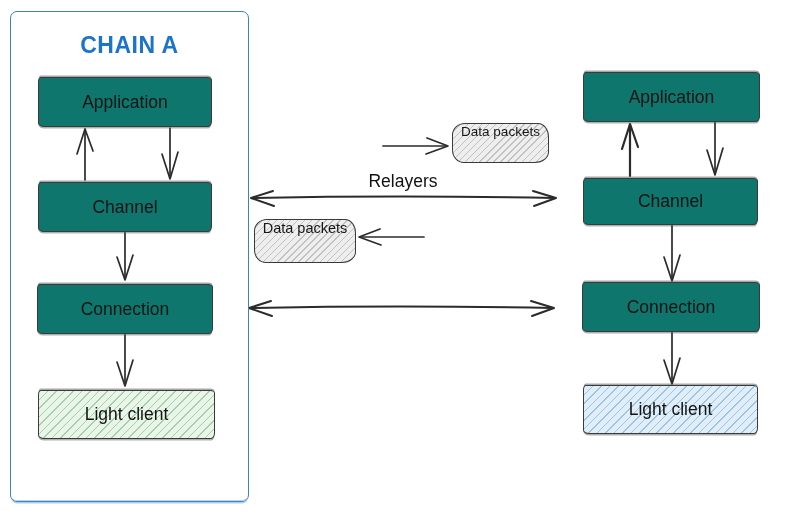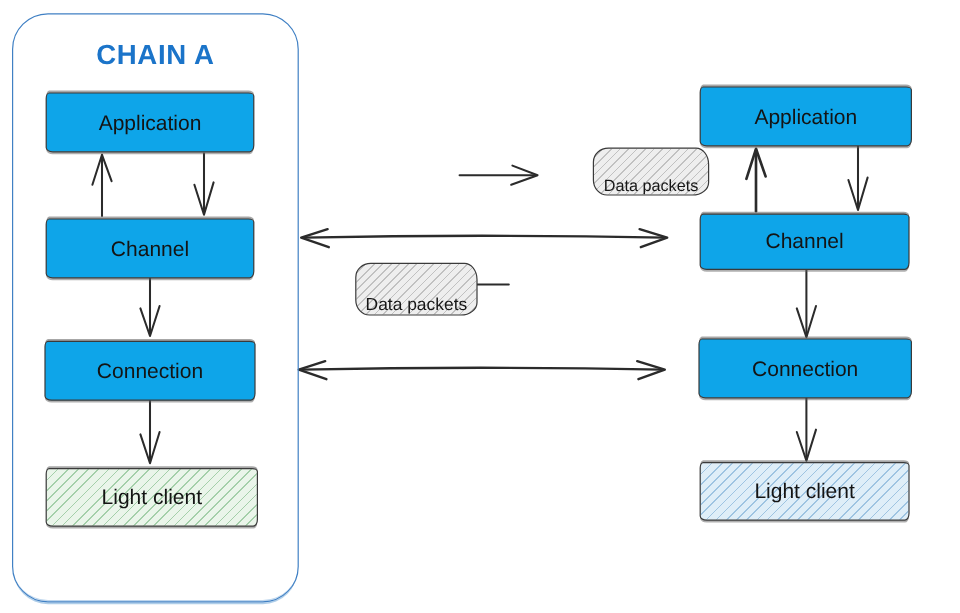--- a/index.html
+++ b/index.html
@@ -9,21 +9,21 @@
     height: 511px;
     background: #ffffff;
     font-family: "Liberation Sans", "DejaVu Sans", sans-serif;
     overflow: hidden;
   }
   .arrows { position: absolute; left: 0; top: 0; width: 800px; height: 511px; }
 
   
   .chain {
     position: absolute;
-    border-radius: 30px;
+    border-radius: 7px;
     background: transparent;
   }
   .chain-a {
     left: 10px; top: 11px; width: 237px; height: 489px;
     border: 1.7px solid #4080c4;
     box-shadow: 0 2.5px 0 -1px rgba(110,165,215,0.55), inset 0 -2px 0 -1px rgba(110,165,215,0.45);
   }
   .chain-b {
     left: 556px; top: 9px; width: 233px; height: 490px;
     border: 1.7px solid #3aa55d;
@@ -40,21 +40,21 @@
   }
   .chain-a .chain-title { color: #1b74c9; }
   .chain-b .chain-title { color: #2f9e44; }
 
   
   .node {
     position: absolute;
     display: flex;
     align-items: center;
     justify-content: center;
-    background: #0ea5e9;
+    background: #0f766e;
     border: 1.7px solid #3a3a3a;
     border-radius: 3px 5px 4px 6px / 5px 3px 6px 4px;
     font-size: 17.5px;
     color: #141414;
     box-shadow: 0 -2px 0 -0.5px rgba(95,95,95,0.55), 0 2px 0 -0.5px rgba(95,95,95,0.5);
   }
   .a-app     { left: 38px;  top: 77px;  width: 172px; height: 48px; }
   .a-channel { left: 38px;  top: 182px; width: 172px; height: 48px; }
   .a-conn    { left: 37px;  top: 284px; width: 174px; height: 48px; }
   .a-light   {
@@ -72,30 +72,29 @@
     background-color: #dfeef8;
     background-image: repeating-linear-gradient(135deg,
       rgba(94,154,203,0.5) 0px, rgba(94,154,203,0.5) 1px,
       transparent 1px, transparent 6px);
   }
 
   
   .packet {
     position: absolute;
     display: flex;
-    align-items: flex-end;
+    align-items: flex-start;
     justify-content: center;
     border: 1.8px solid #3a3a3a;
     border-radius: 13px 11px 14px 12px / 12px 14px 11px 13px;
     color: #161616;
     background-color: #eeeeee;
     background-image: repeating-linear-gradient(135deg,
       rgba(125,125,125,0.4) 0px, rgba(125,125,125,0.4) 1px,
       transparent 1px, transparent 5px);
-    margin-left: 42px;
   }
   .packet-top    { left: 452px; top: 123px; width: 95px;  height: 38px; font-size: 13.5px; }
   .packet-bottom { left: 254px; top: 219px; width: 100px; height: 42px; font-size: 14.5px; }
 
   .relayers-label {
     position: absolute;
     left: 340px; top: 171px; width: 126px;
     text-align: center;
     font-size: 17.5px;
     color: #111111;
@@ -193,20 +192,21 @@
   <div class="node b-channel">
     <span>Channel</span>
   </div>
   <div class="node b-conn">
     <span>Connection</span>
   </div>
   <div class="node b-light">
     <span>Light client</span>
   </div>
 
+  <div class="relayers-label">Relayers</div>
   <div class="packet packet-top">
     <span>Data packets</span>
   </div>
   <div class="packet packet-bottom">
     <span>Data packets</span>
   </div>
 
 </div>
 
 </body></html>

